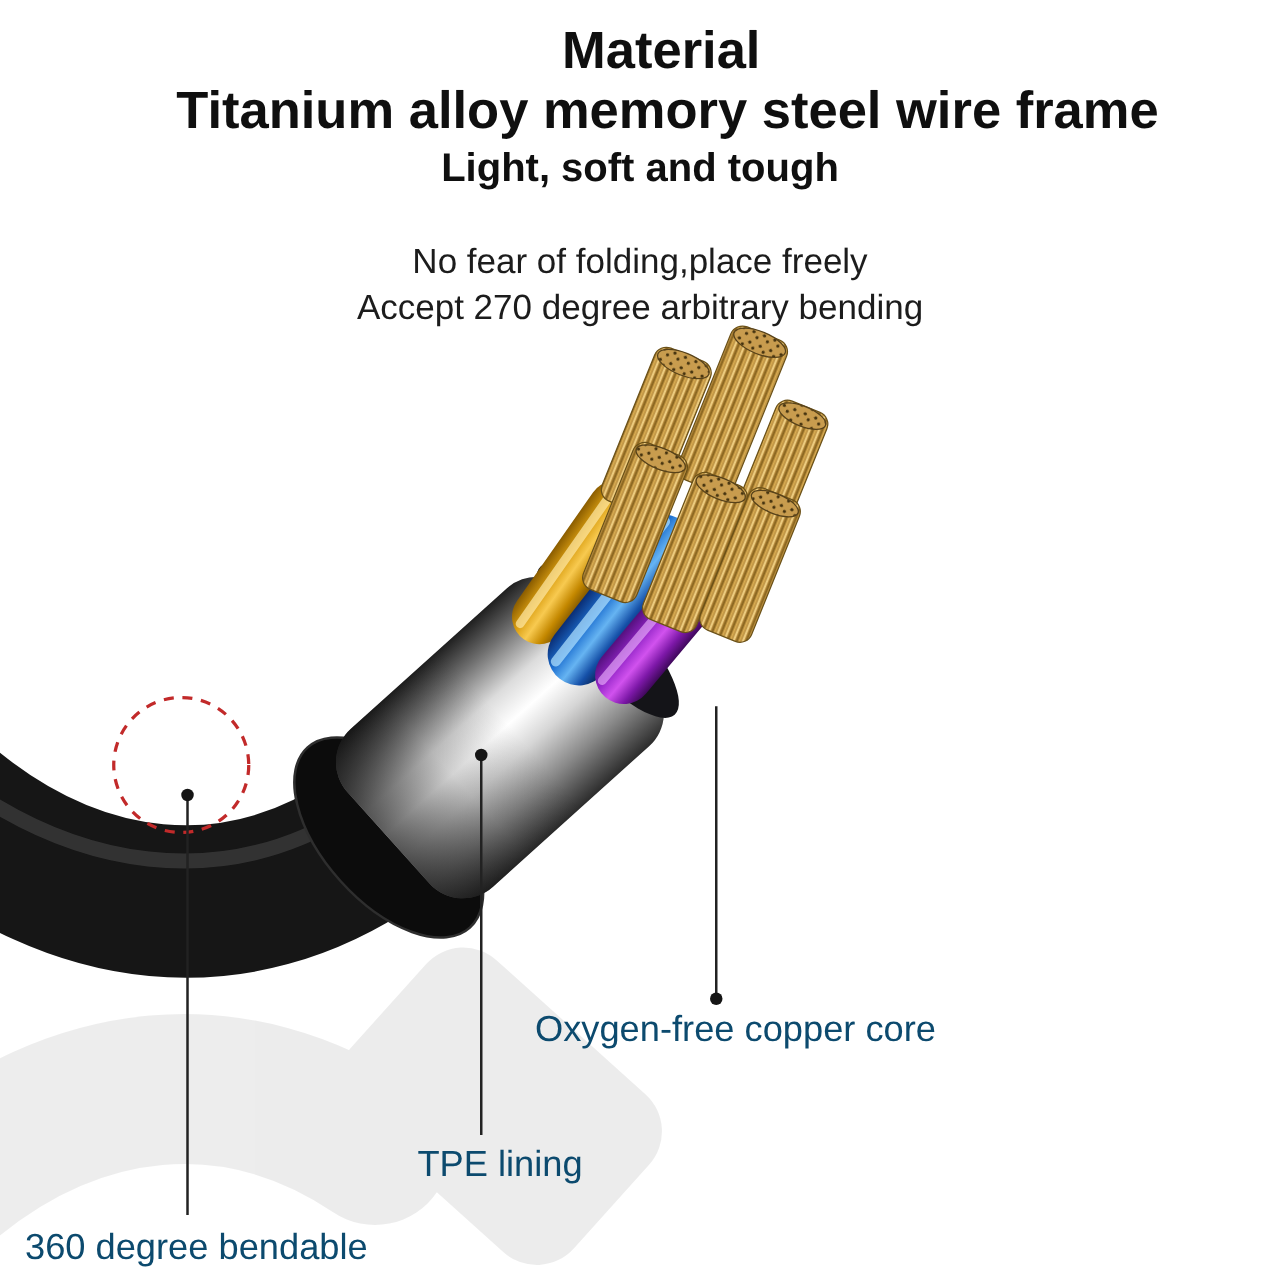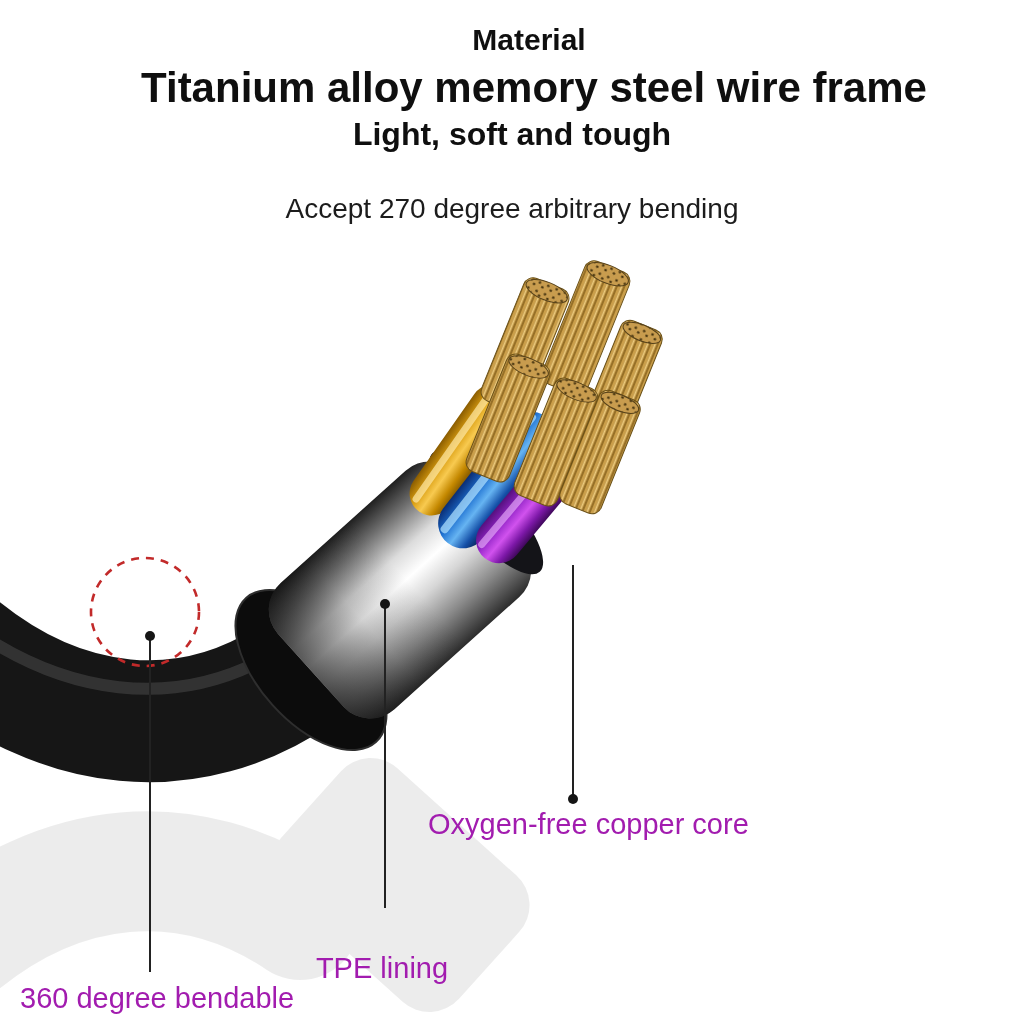--- a/index.html
+++ b/index.html
@@ -1,27 +1,27 @@
 <!DOCTYPE html>
 <html><head>
 <meta charset="utf-8">
 <style>
   html,body{margin:0;padding:0;background:#ffffff;}
   #page{position:relative;width:1024px;height:1024px;background:#ffffff;overflow:hidden;
         font-family:"Liberation Sans",sans-serif;color:#111;}
   svg.illustration{position:absolute;left:0;top:0;width:1024px;height:1024px;}
   .headline{position:absolute;left:0;top:16px;width:100%;text-align:center;font-weight:700;color:#0f0f0f;}
-  .headline .l1{font-size:30px;line-height:48px;margin-left:34px;}
+  .headline .l1{font-size:42px;line-height:48px;margin-left:34px;}
   .headline .l2{font-size:42px;line-height:47px;padding-left:44px;}
   .headline .l3{font-size:32px;line-height:47px;}
   .desc{position:absolute;left:0;top:190px;width:100%;text-align:center;
         font-size:28px;line-height:37px;color:#1c1c1c;font-weight:400;}
-  .callout-label{position:absolute;font-size:29px;color:#a21caf;text-align:center;white-space:nowrap;}
+  .callout-label{position:absolute;font-size:29px;color:#0c4a6e;text-align:center;white-space:nowrap;}
   #label-copper{left:428px;top:808px;width:320px;}
-  #label-tpe{left:302px;top:916px;width:160px;margin-top:36px;}
+  #label-tpe{left:320px;top:916px;width:160px;}
   #label-bendable{left:20px;top:982px;width:262px;}
 </style>
 </head>
 <body>
 
 <div id="page">
 
   <svg class="illustration" viewBox="0 0 1024 1024">
     <defs>
       <linearGradient id="metalGrad" x1="0" y1="0" x2="0" y2="1">
@@ -141,20 +141,21 @@
     <circle cx="573" cy="799" r="5" fill="#151515"></circle>
   </svg>
 
   <div class="headline">
     <div class="l1">Material</div>
     <div class="l2">Titanium alloy memory steel wire frame</div>
     <div class="l3">Light, soft and tough</div>
   </div>
 
   <div class="desc">
+    <div>No fear of folding,place freely</div>
     <div>Accept 270 degree arbitrary bending</div>
   </div>
 
   <div class="callout-label" id="label-copper">Oxygen-free copper core</div>
   <div class="callout-label" id="label-tpe">TPE lining</div>
   <div class="callout-label" id="label-bendable">360 degree bendable</div>
 
 </div>
 
 </body></html>

